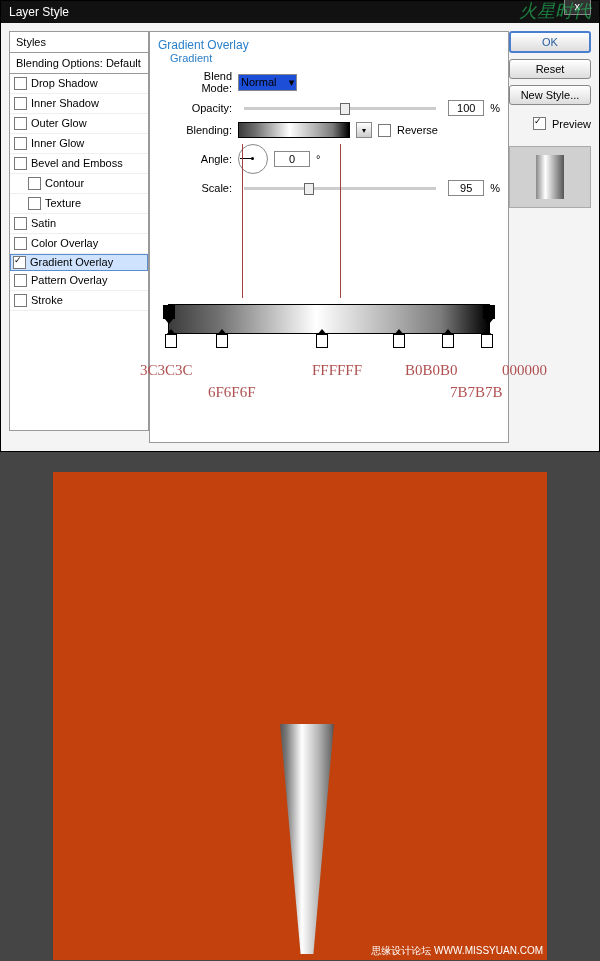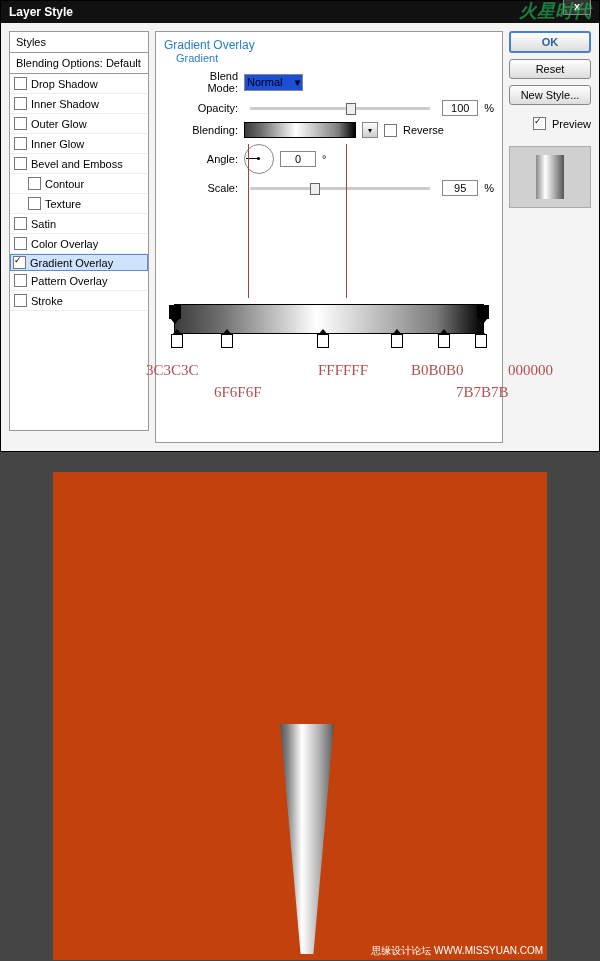--- a/index.html
+++ b/index.html
@@ -1,43 +1,43 @@
 <!DOCTYPE html>
 <html><head>
 <meta charset="utf-8">
 <style>
 body{margin:0;background:#454545;font-family:Tahoma,Arial,sans-serif;font-size:11px;color:#000;width:600px}
 .dialog{background:#e8e8e8;border:1px solid #000}
-.titlebar{background:#111;color:#fff;padding:4px 8px;font-size:12px;font-weight:bold;position:relative}
+.titlebar{background:#111;color:#fff;padding:4px 8px;font-size:12px;font-weight:normal;position:relative}
 .closex{position:absolute;right:8px;top:-4px;background:#333;color:#fff;border:1px solid #888;border-radius:3px 3px 0 0;padding:2px 10px;font-size:11px}
-.body{display:flex;padding:8px;gap:6px;background:#f4f4f4}
+.body{display:flex;padding:8px;background:#f4f4f4}
 .leftp{width:138px;border:1px solid #999;background:#fff;height:398px}
 .lhead{padding:4px 6px;border-bottom:1px solid #999;font-size:11px}
-.litem{display:flex;align-items:center;gap:4px;padding:3px 4px;border-bottom:1px solid #eee}
+.litem{display:flex;align-items:flex-start;gap:4px;padding:3px 4px;border-bottom:1px solid #eee}
 .litem.sel{background:#cfe3ff;border:1px solid #5a8ed0}
 .sub{padding-left:18px}
 .chk{width:11px;height:11px;border:1px solid #777;background:#fff;display:inline-block}
 .chk.on::after{content:"✓";font-size:9px;display:block;margin-top:-2px;color:#000}
 .midp{flex:1;border:1px solid #999;background:#fff;position:relative;height:398px;padding:6px 8px}
 .sect{color:#2a7fc9;font-size:12px}
 .subt{color:#2a7fc9;font-size:11px;margin-left:12px}
 .frow{display:flex;align-items:center;gap:6px;margin:6px 0}
 .flbl{width:60px;text-align:right;font-size:11px}
 .sel{border:1px solid #888;background:#1d4ed8;padding:1px 2px;font-size:11px}
 .slider{height:3px;background:#ccc;position:relative;flex:1;margin:0 6px}
 .sthumb{position:absolute;top:-4px;width:8px;height:10px;background:#eee;border:1px solid #666}
 .numbox{width:28px;border:1px solid #888;background:#fff;padding:1px 3px;font-size:11px;text-align:center}
 .gradsw{width:110px;height:14px;border:1px solid #000;background:linear-gradient(90deg,#3c3c3c 0%,#6f6f6f 15%,#fff 46%,#b0b0b0 70%,#7b7b7b 85%,#000 100%);display:inline-block}
 .dd{width:14px;height:14px;border:1px solid #888;background:linear-gradient(#fff,#ccc);display:inline-flex;align-items:center;justify-content:center;font-size:8px}
 .anglec{width:28px;height:28px;border:1px solid #888;border-radius:50%;position:relative;background:#fff}
 .anglec::after{content:"";position:absolute;width:13px;height:1px;background:#000;top:13px;left:1px}
 .anglec::before{content:"";position:absolute;width:3px;height:3px;background:#000;border-radius:50%;top:12px;left:12px}
 .rightp{width:82px;display:flex;flex-direction:column;gap:6px}
 .btn{border:1px solid #888;background:linear-gradient(#fff,#ddd);padding:3px 4px;text-align:center;font-size:11px;border-radius:3px}
-.btn.ok{border:2px solid #4a7fd0;color:#2a5fa0;font-weight:bold}
+.btn.ok{border:2px solid #4a7fd0;color:#2a5fa0;font-weight:normal}
 .prevbox{border:1px solid #aaa;background:#d0d0d0;height:60px;display:flex;align-items:center;justify-content:center;margin-top:4px}
 .prevg{width:28px;height:44px;background:linear-gradient(90deg,#888,#fff,#aaa,#555)}
 .gbar{position:absolute;left:18px;right:18px;top:272px}
 .gtrack{height:28px;border:1px solid #000;background:linear-gradient(90deg,#3c3c3c 0%,#6f6f6f 15%,#fff 46%,#b0b0b0 70%,#7b7b7b 85%,#000 100%)}
 .gstop{position:absolute;width:10px;height:12px;border:1px solid #000;background:#fff}
 .gstop::before{content:"";position:absolute;top:-6px;left:0;border-left:5px solid transparent;border-right:5px solid transparent;border-bottom:6px solid #000}
 .gstopt{top:1px}
 .gstopt::before{top:12px;border-bottom:none;border-top:6px solid #000}
 .gstoptb{background:#000}
 .glbl{position:absolute;color:#b05050;font-size:15px;font-family:Georgia,serif}

